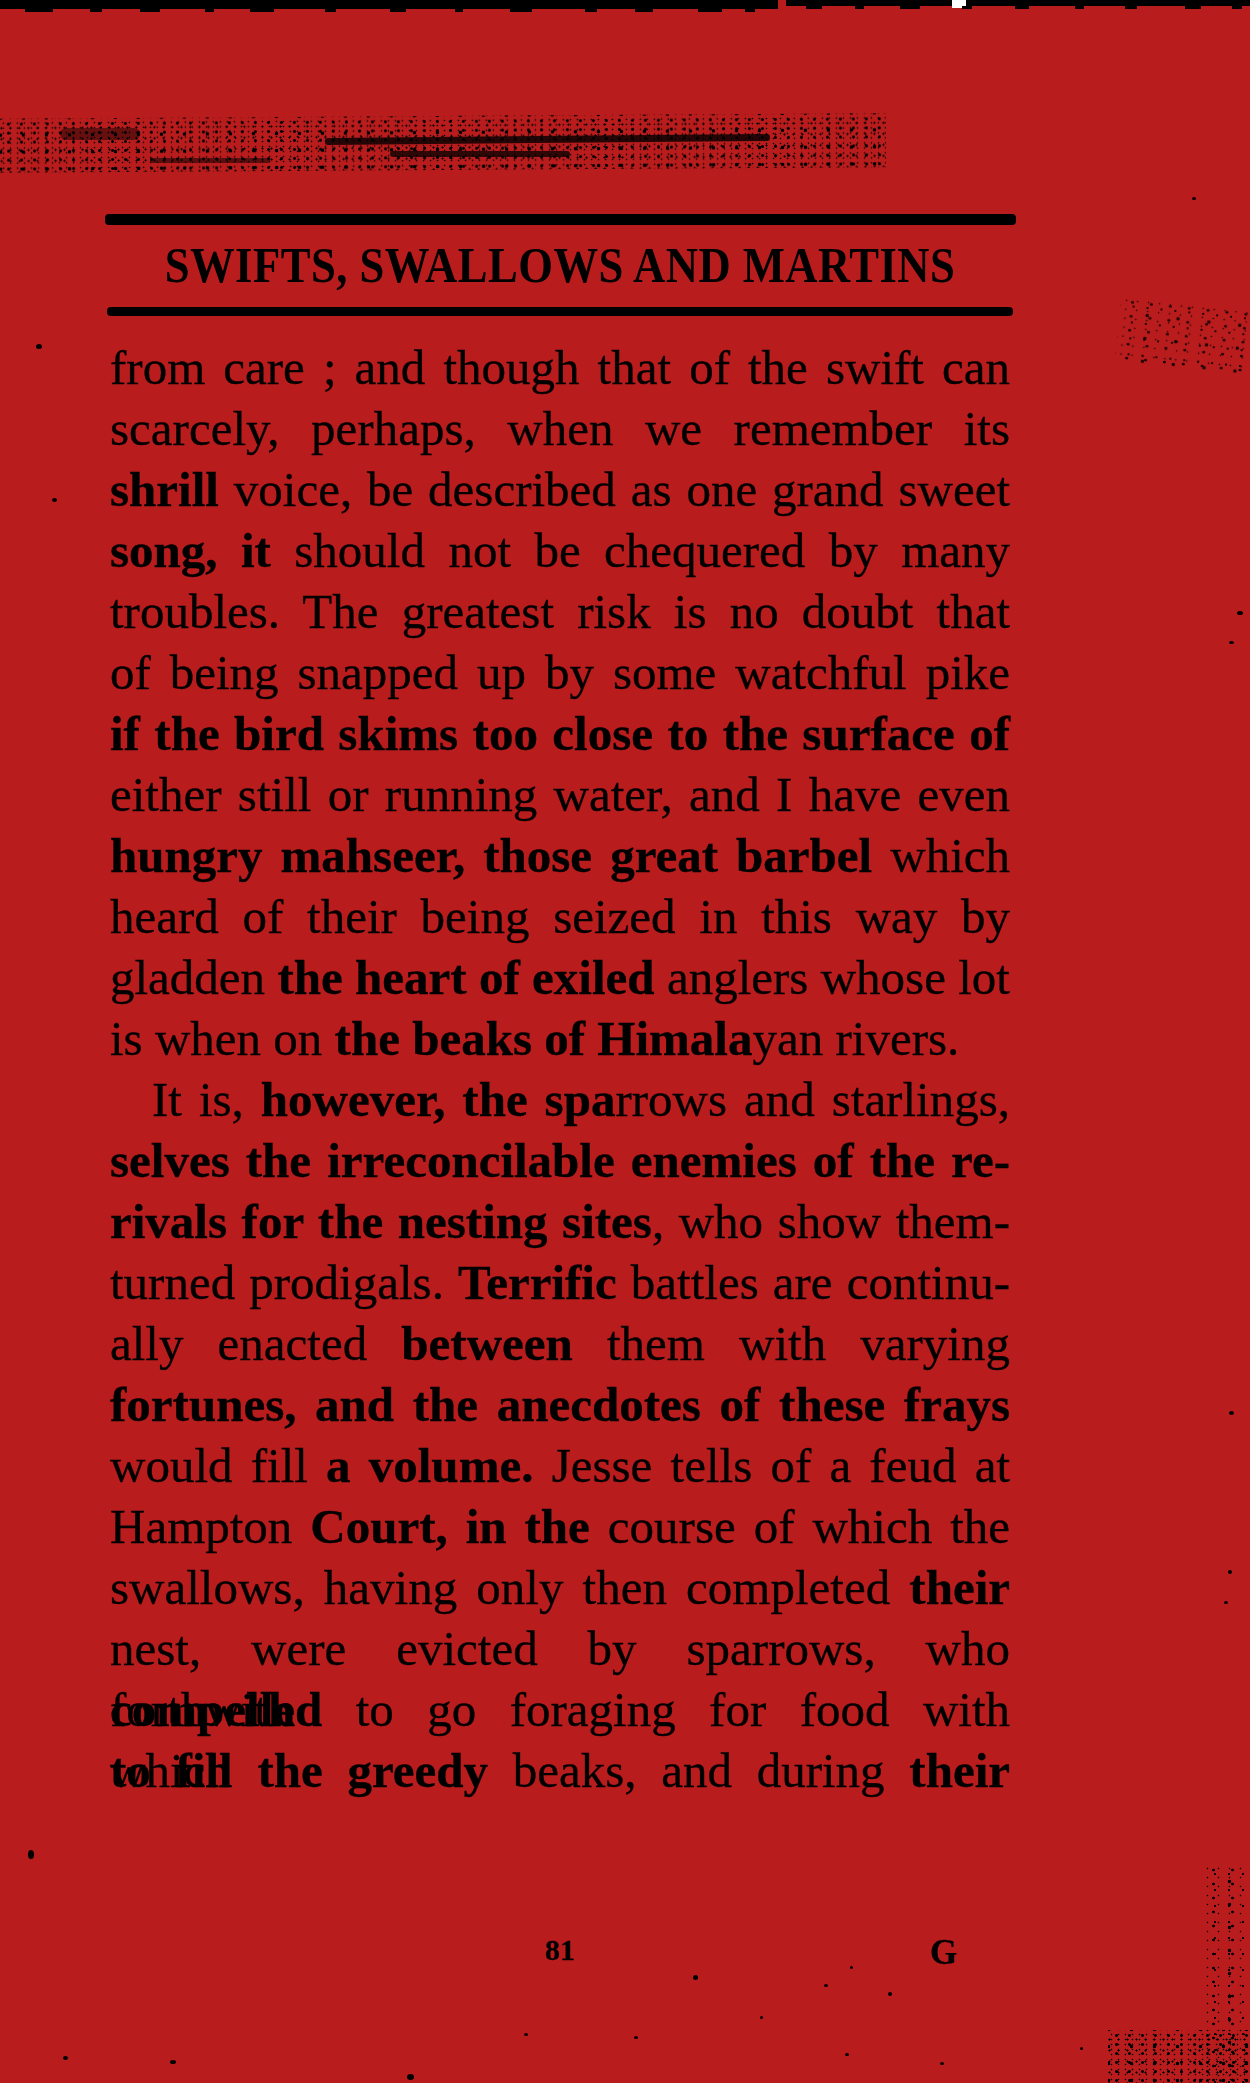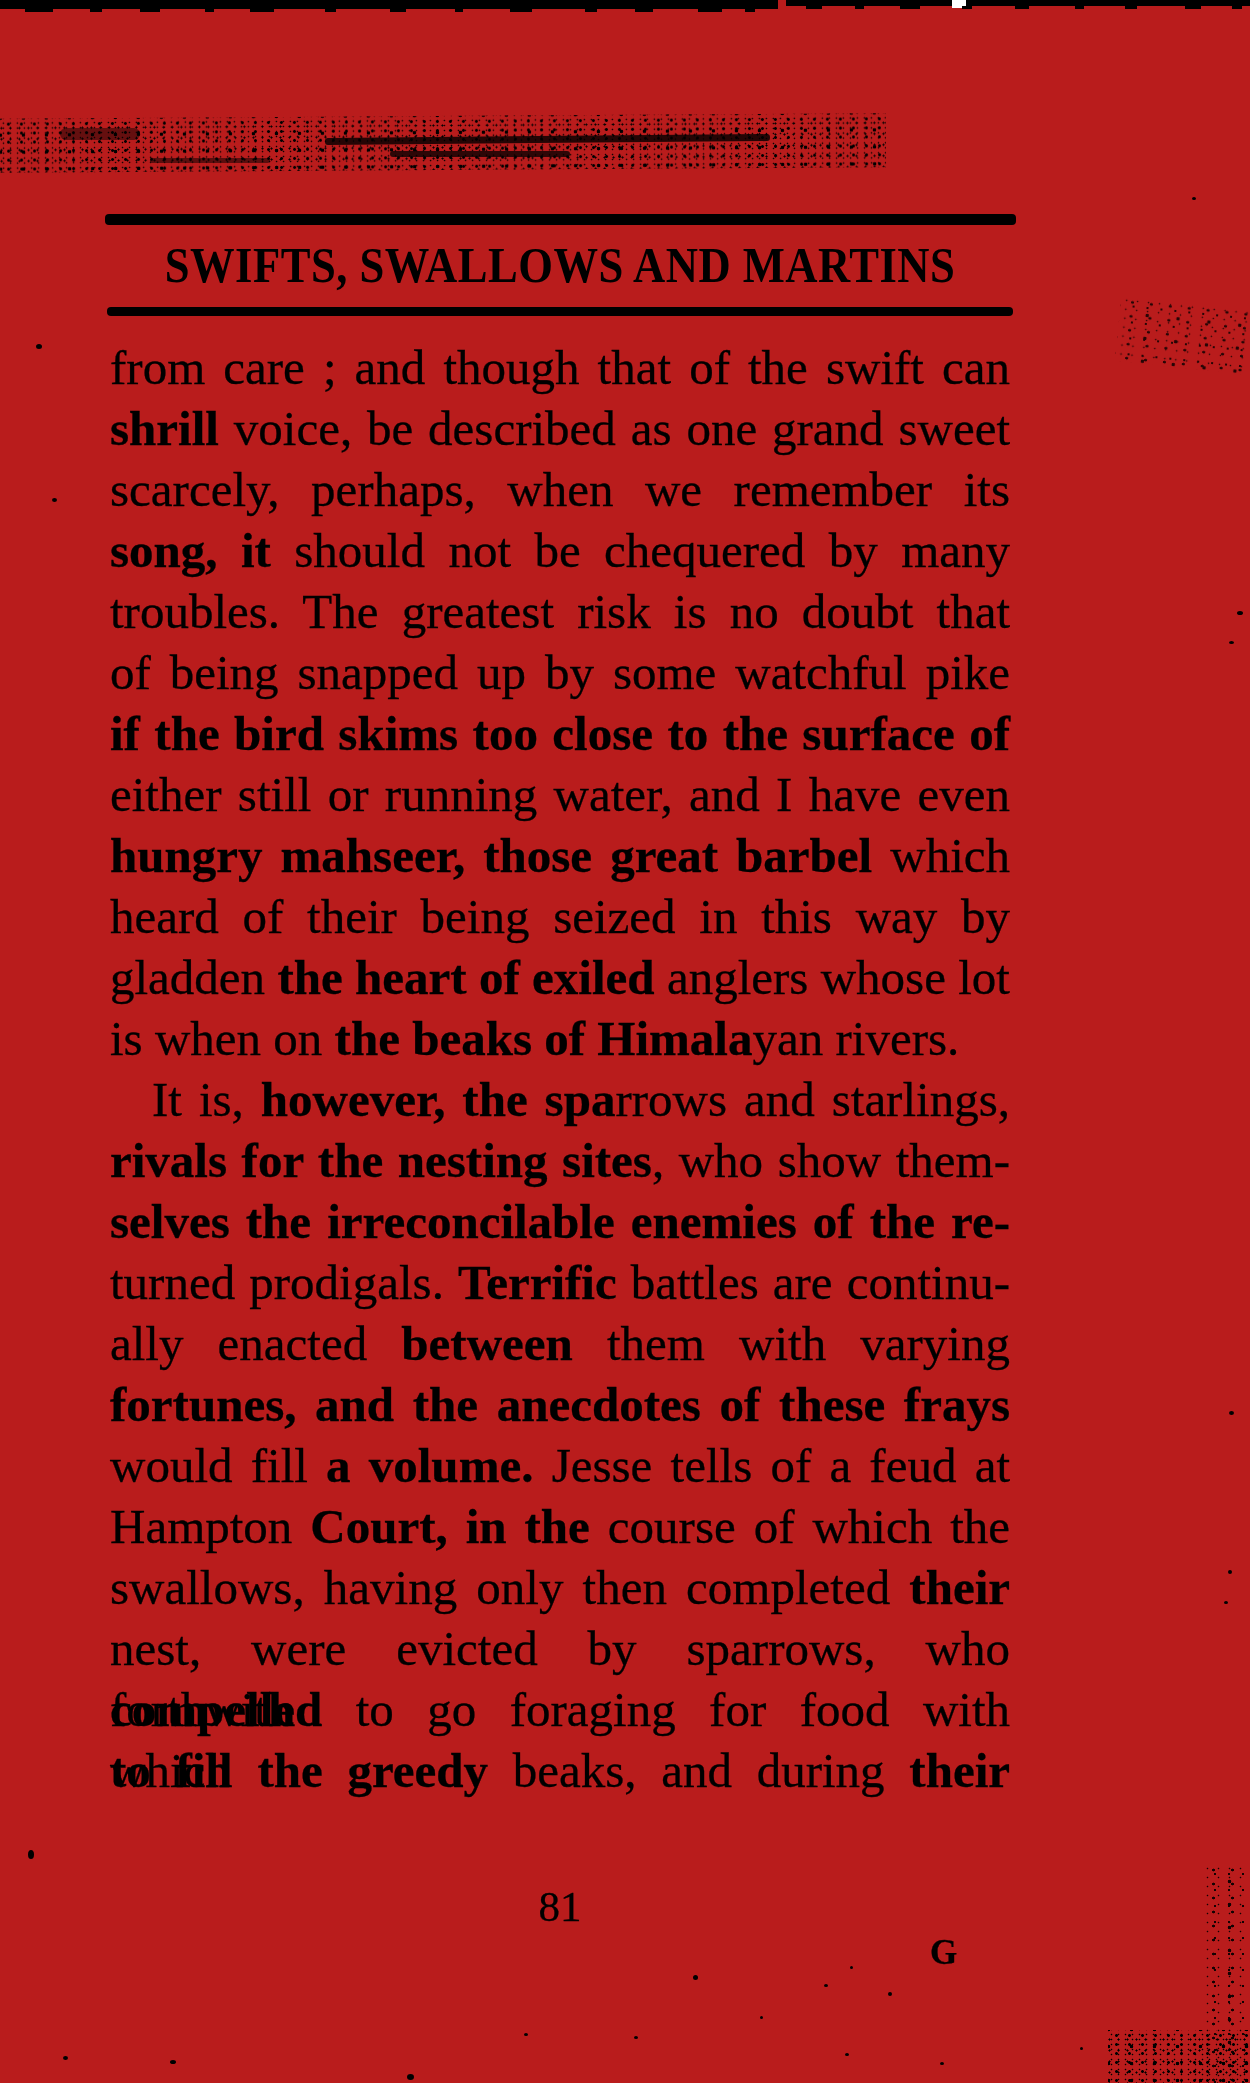--- a/index.html
+++ b/index.html
@@ -72,22 +72,22 @@
     text-align-last: justify;
     white-space: normal;
     overflow: visible;
   }
   .line.endline { text-align-last: left; }
   .line.indent { padding-left: 42px; }
   .b { font-weight: bold; }
 
   
   .pagenum {
-    position: absolute; left: 110px; top: 1882px; width: 900px;
-    text-align: center; font-size: 43px; font-weight: normal;
+    position: absolute; left: 110px; top: 1933px; width: 900px;
+    text-align: center; font-size: 30px; font-weight: bold;
     -webkit-text-stroke: 0.3px #000;
   }
   .sig {
     position: absolute; left: 930px; top: 1933px;
     font-size: 35px; font-weight: bold;
     -webkit-text-stroke: 0.3px #000;
   }
 </style>
 </head>
 <body>
@@ -154,34 +154,34 @@
       <div class="speck" style="left: 1080px; top: 2047px; width: 3px; height: 3px;"></div>
       <div class="speck" style="left: 888px; top: 1992px; width: 4px; height: 4px;"></div>
     </div>
 
   <div class="rule rule1"></div>
   <div class="heading">SWIFTS, SWALLOWS AND MARTINS</div>
   <div class="rule rule2"></div>
 
   <div class="bodytext" id="bodytext">
       <div class="line"><span>from care ; and though that of the swift can</span></div>
+      <div class="line"><span>scarcely, perhaps, when we remember its</span></div>
       <div class="line"><span class="b">shrill</span><span> voice, be described as one grand sweet</span></div>
-      <div class="line"><span>scarcely, perhaps, when we remember its</span></div>
       <div class="line"><span class="b">song, it</span><span> should not be chequered by many</span></div>
       <div class="line"><span>troubles. The greatest risk is no doubt that</span></div>
       <div class="line"><span>of being snapped up by some watchful pike</span></div>
       <div class="line"><span class="b">if the bird skims too close to the surface of</span></div>
       <div class="line"><span>either still or running water, and I have even</span></div>
       <div class="line"><span class="b">hungry mahseer, those great barbel</span><span> which</span></div>
       <div class="line"><span>heard of their being seized in this way by</span></div>
       <div class="line"><span>gladden </span><span class="b">the heart of exiled</span><span> anglers whose lot</span></div>
       <div class="line endline"><span>is when on </span><span class="b">the beaks of Himala</span><span>yan rivers.</span></div>
       <div class="line indent"><span>It is, </span><span class="b">however, the spa</span><span>rrows and starlings,</span></div>
+      <div class="line"><span class="b">selves the irreconcilable enemies of the re-</span></div>
       <div class="line"><span class="b">rivals for the nesting sites</span><span>, who show them-</span></div>
-      <div class="line"><span class="b">selves the irreconcilable enemies of the re-</span></div>
       <div class="line"><span>turned prodigals. </span><span class="b">Terrific</span><span> battles are continu-</span></div>
       <div class="line"><span>ally enacted </span><span class="b">between</span><span> them with varying</span></div>
       <div class="line"><span class="b">fortunes, and the anecdotes of these frays</span></div>
       <div class="line"><span>would fill </span><span class="b">a volume.</span><span> Jesse tells of a feud at</span></div>
       <div class="line"><span>Hampton </span><span class="b">Court, in the</span><span> course of which the</span></div>
       <div class="line"><span>swallows, having only then completed </span><span class="b">their</span></div>
       <div class="line"><span>nest, were evicted by sparrows, who forthwit</span><span class="b">h</span></div>
       <div class="line"><span class="b">compelled</span><span> to go foraging for food with which</span></div>
       <div class="line"><span class="b">to fill the greedy</span><span> beaks, and during </span><span class="b">their</span></div>
     </div>

